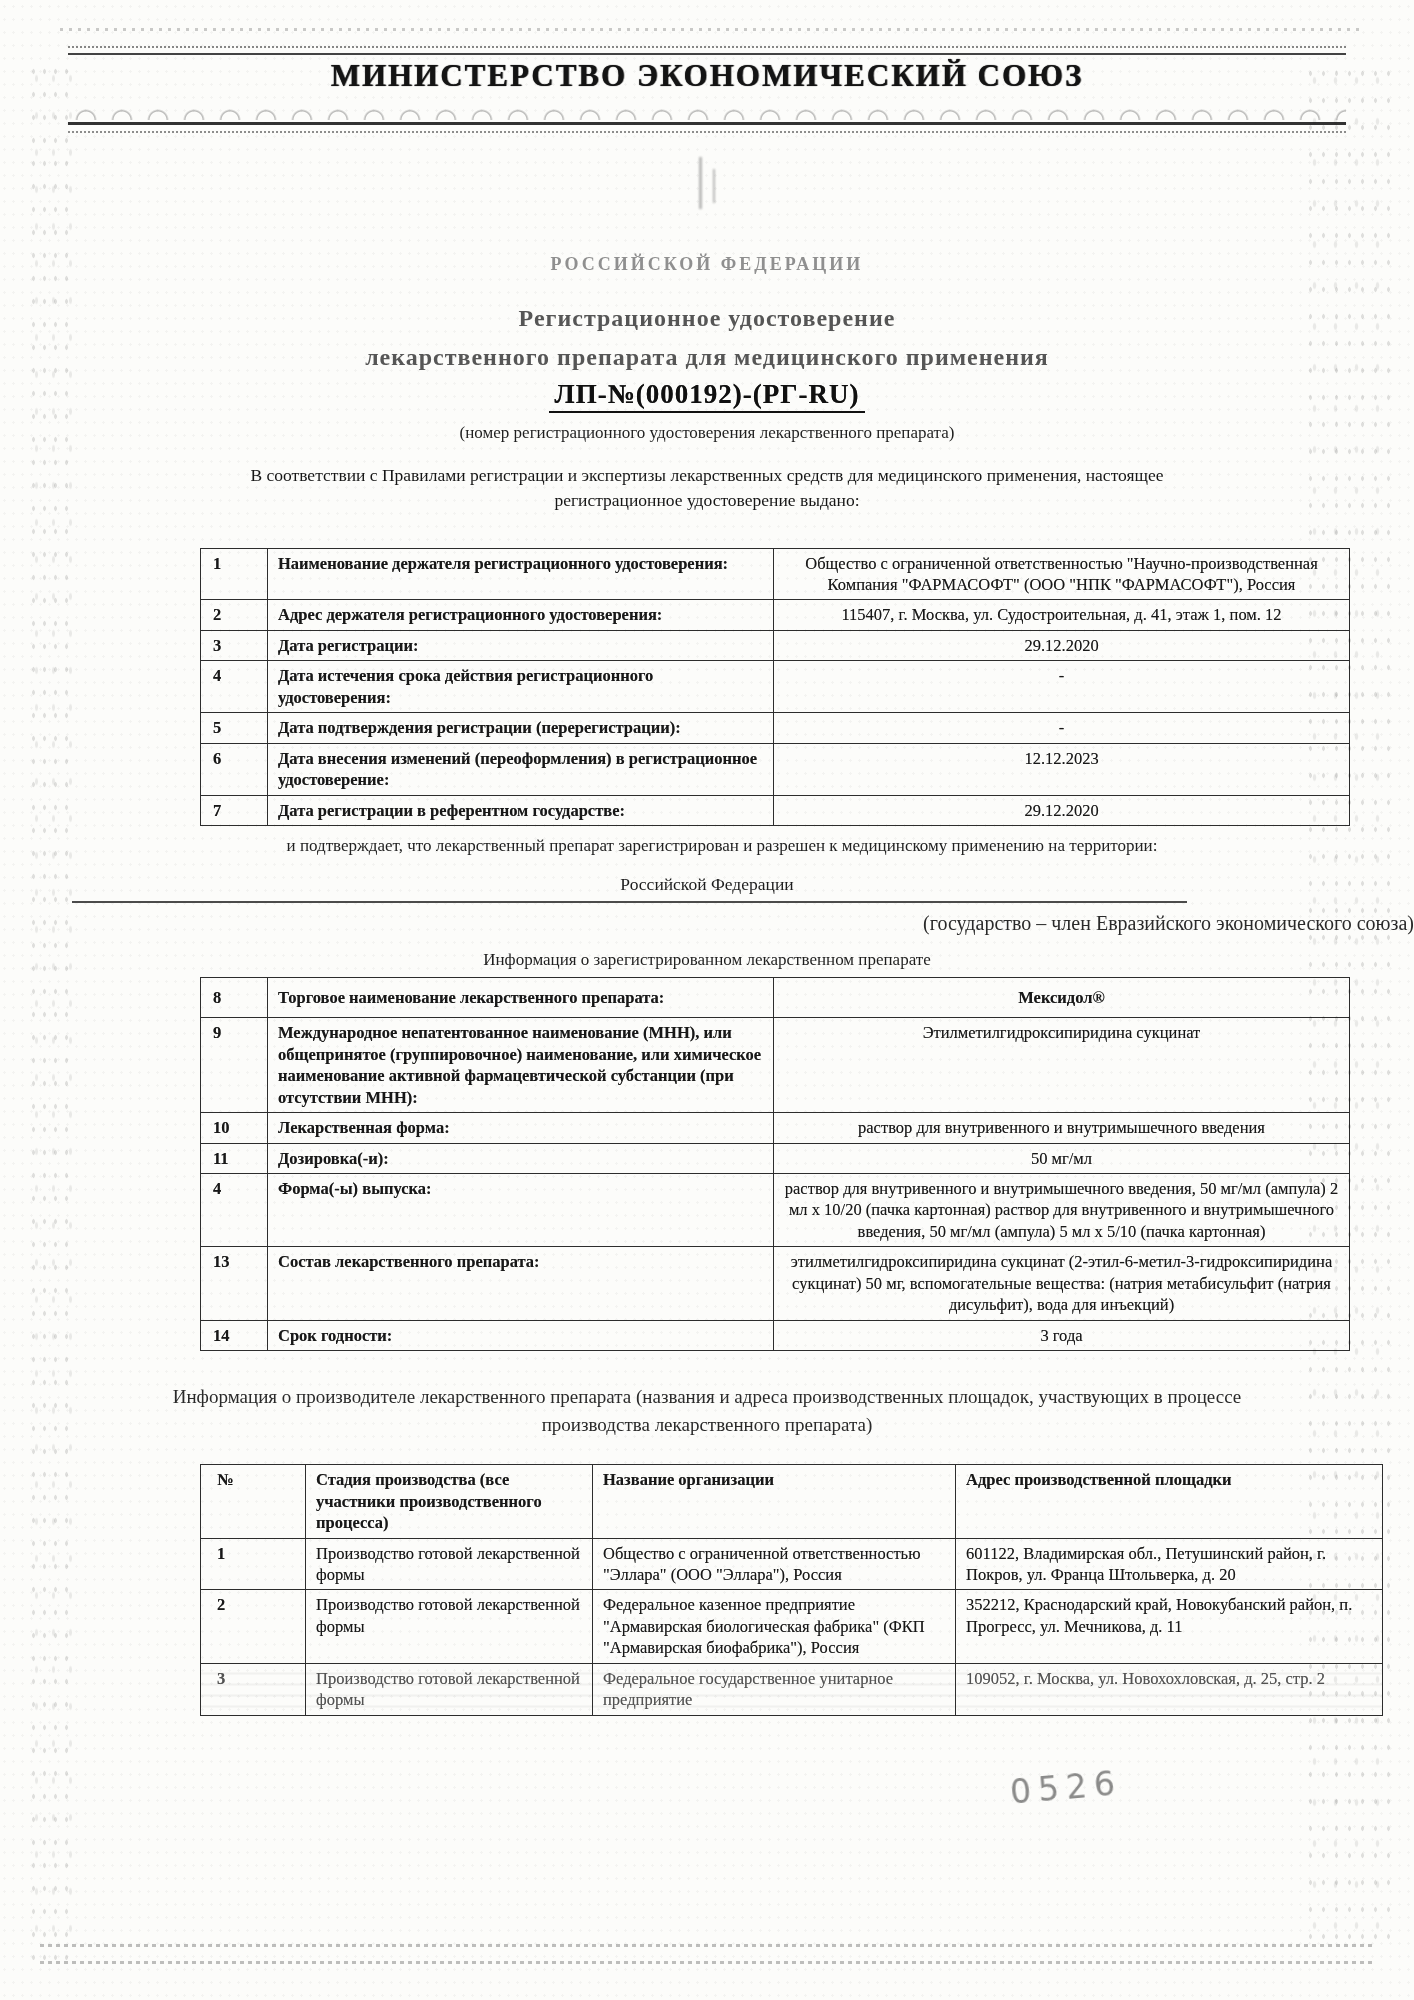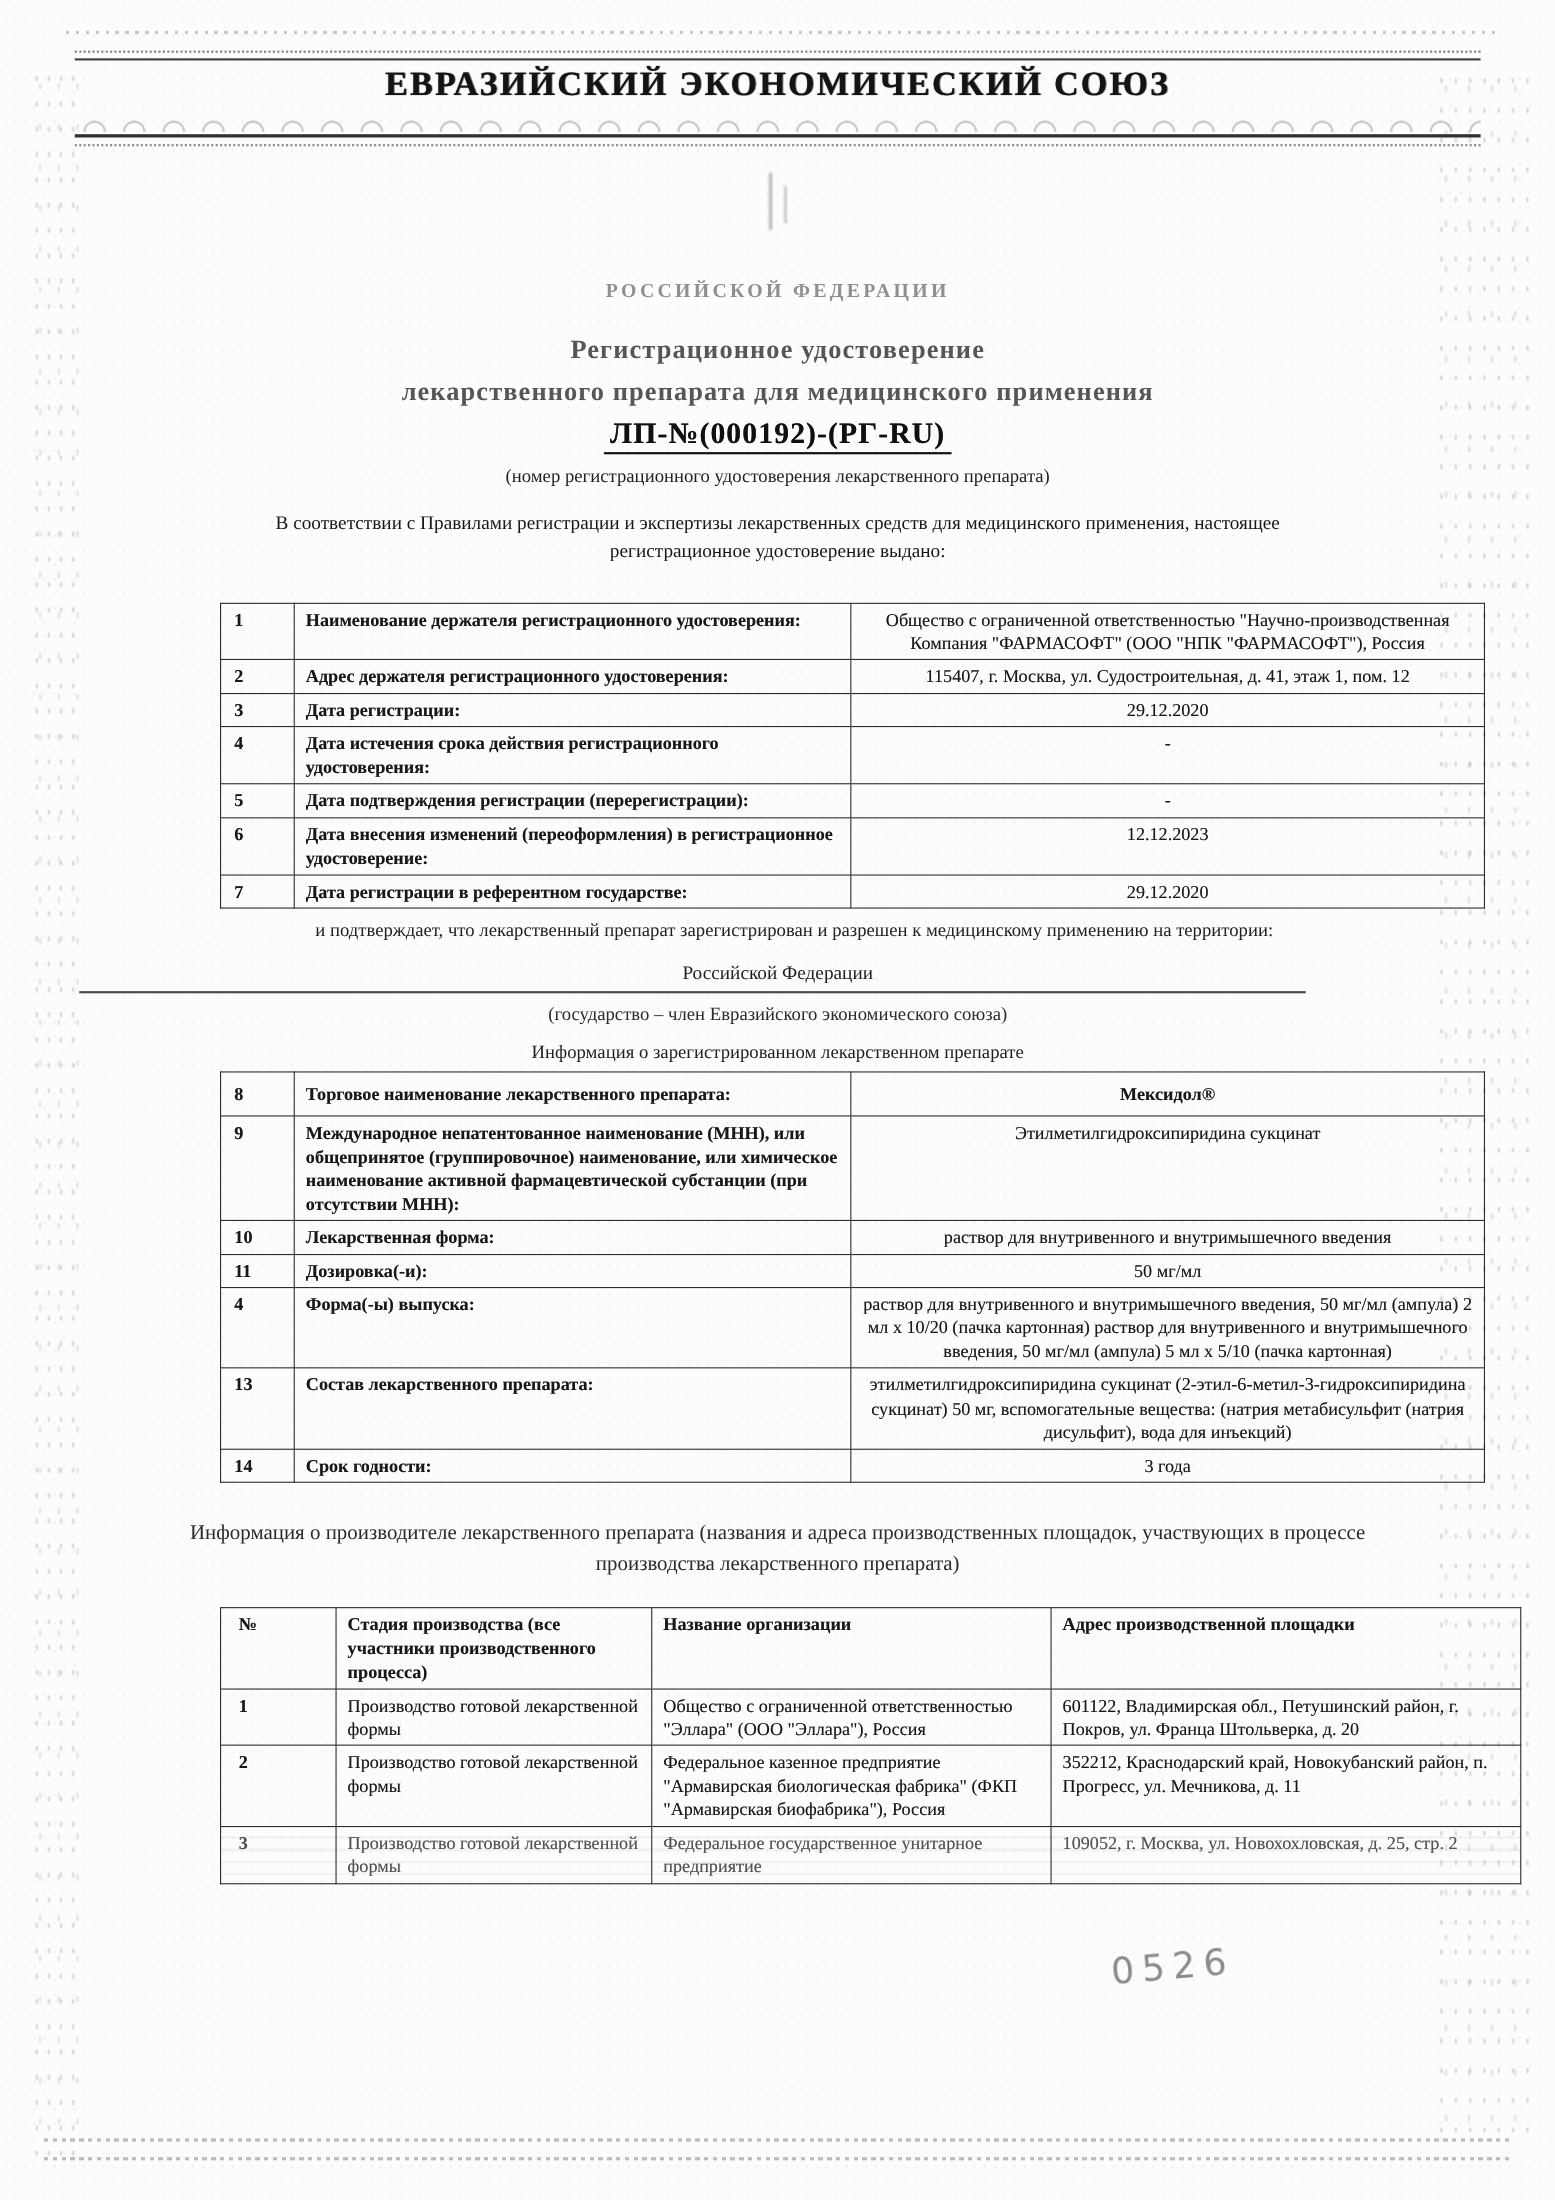--- a/index.html
+++ b/index.html
@@ -76,21 +76,21 @@
   .t3 .c3-stage{width:266px;}
   .t3 .c3-org{width:342px;margin-left:41px;}
   .t3 .c3-addr{width:406px;}
   .t3 .hdr td{font-weight:bold;}
   .t3 .degraded td{color:#3c3c3c;filter:blur(.35px);opacity:.88;
     background:repeating-linear-gradient(180deg,transparent 0 9px,rgba(0,0,0,.05) 9px 11px);}
   
   .confirm{margin:10px 120px 0 150px;font-size:17px;text-align:center;color:#222;filter:blur(.2px);}
   .territory{margin-top:18px;text-align:center;font-size:17.5px;color:#1d1d1d;}
   .territory-rule{border-top:2px solid #2c2c2c;width:1115px;margin:6px 0 0 72px;opacity:.85;}
-  .territory-caption{margin-top:9px;text-align:center;font-size:17px;color:#2a2a2a;}
+  .territory-caption{margin-top:9px;text-align:right;font-size:20px;color:#2a2a2a;}
   .info-heading{margin-top:15px;text-align:center;font-size:17px;color:#1e1e1e;}
   .mfr-heading{width:1150px;margin:32px auto 0;text-align:center;font-size:19px;line-height:1.45;color:#2a2a2a;filter:blur(.25px);}
   .t3{margin-top:26px;}
   .t2{margin-top:7px;}
   .t1{margin-top:34px;}
   
   .stamp{
     position:absolute;left:1010px;top:1768px;
     font-family:"DejaVu Sans",sans-serif;font-size:33px;letter-spacing:7px;
     color:rgba(45,45,45,.55);transform:rotate(-5deg);filter:blur(.4px);
@@ -101,21 +101,21 @@
 
 <div class="page">
 
   <div class="noise-top"></div>
   <div class="noise-left"></div>
   <div class="noise-right"></div>
 
   <div class="eaeu">
     <div class="eaeu-rule-top"></div>
     <div class="eaeu-rule"></div>
-    <div class="eaeu-title">ЕВРАЗИЙСКИЙ ЭКОНОМИЧЕСКИЙ СОЮЗ</div>
+    <div class="eaeu-title">МИНИСТЕРСТВО ЭКОНОМИЧЕСКИЙ СОЮЗ</div>
     <div class="eaeu-ornament"></div>
     <div class="eaeu-rule-b1"></div>
     <div class="eaeu-rule-b2"></div>
   </div>
 
   <div class="emblem">
     <div class="mark m1"></div>
     <div class="mark m2"></div>
   </div>
 

